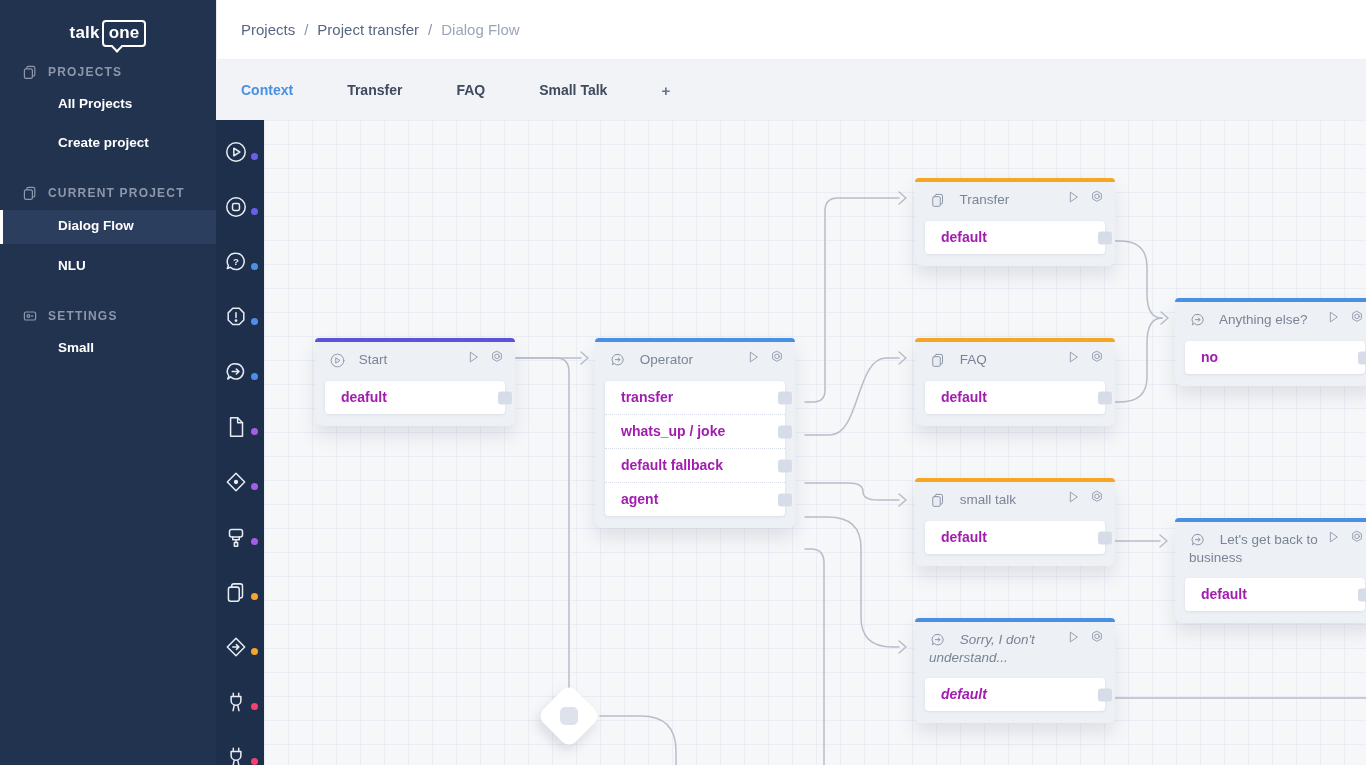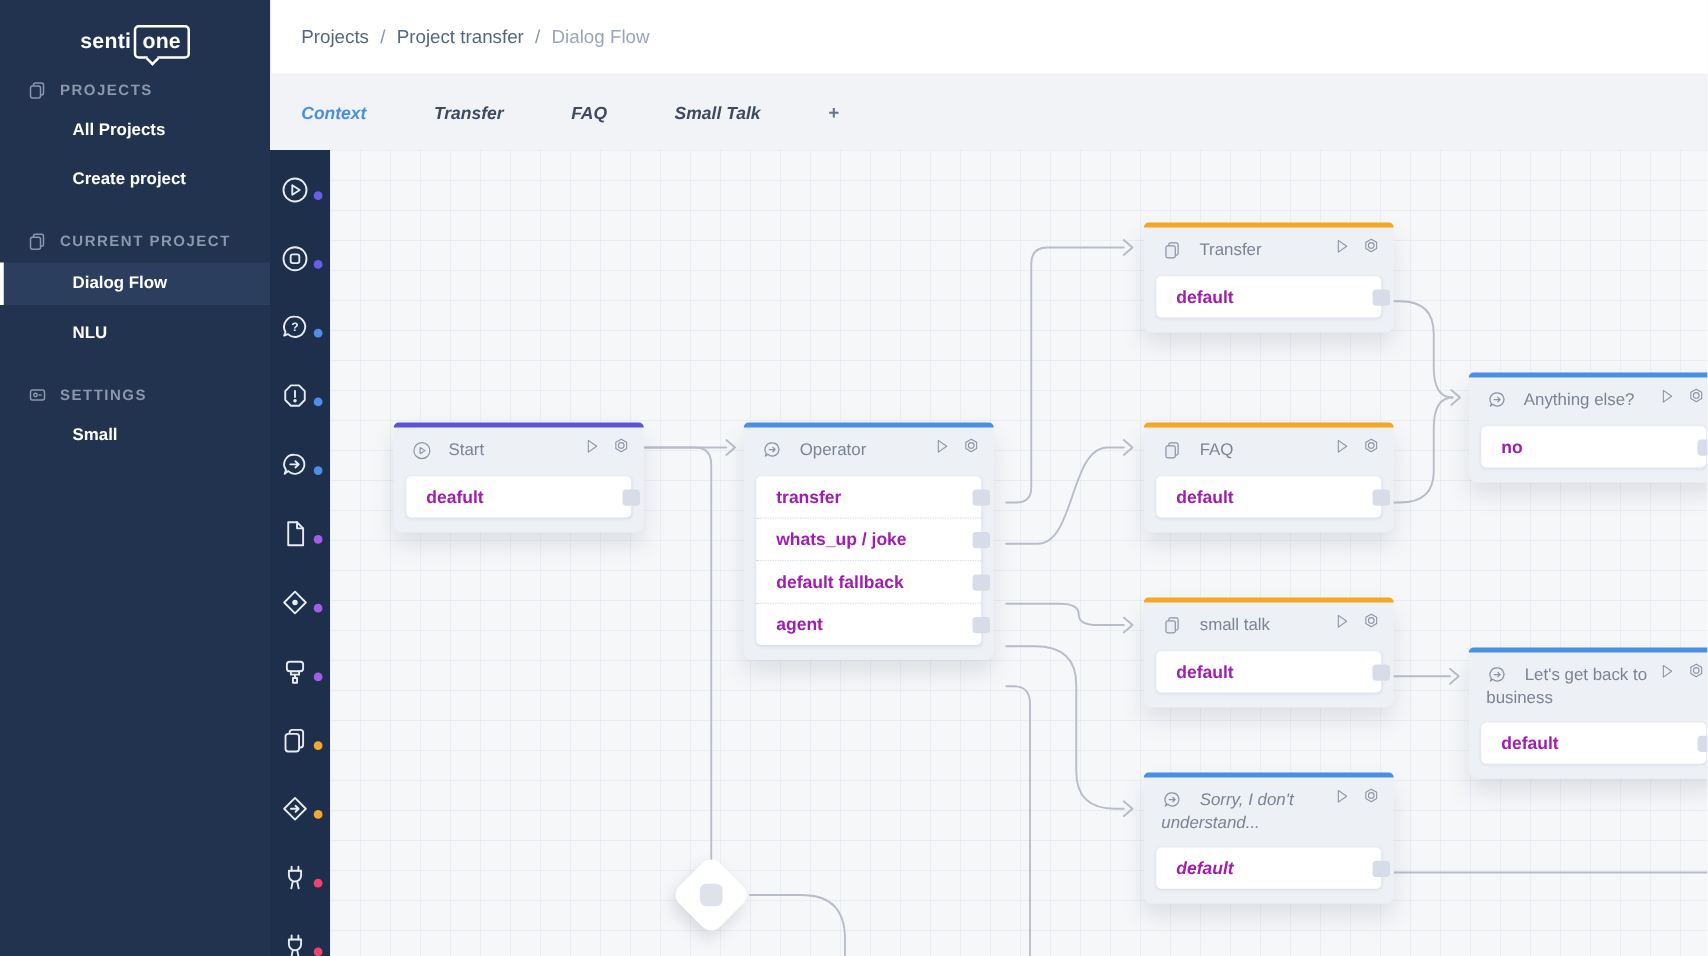--- a/index.html
+++ b/index.html
@@ -17,21 +17,21 @@
   .active-row { position:absolute; left:0; top:210px; width:216px; height:34px; background:#2c3e5d; border-left:3px solid #fff; }
   .active-row .side-item-label { position:absolute; left:55px; top:8px; color:#fff; font-size:13.5px; font-weight:600; }
 
   
   .topbar { position:absolute; left:216px; top:0; width:1150px; height:60px; background:#fff; border-left:1px solid #e7eaef; border-bottom:1px solid #eef0f4; z-index:4; display:flex; align-items:center; padding-left:24px; }
   .crumb { font-size:15px; color:#56677f; cursor:pointer; }
   .crumb-sep { font-size:15px; color:#8a96a8; margin:0 9px; }
   .crumb-current { font-size:15px; color:#9aa6b8; }
 
   
-  .tabsbar { position:absolute; left:216px; top:60px; width:1150px; height:60px; background:#f2f3f6; display:flex; align-items:center; gap:54px; padding-left:25px; z-index:4;font-style:italic; }
+  .tabsbar { position:absolute; left:216px; top:60px; width:1150px; height:60px; background:#f2f3f6; display:flex; align-items:center; gap:54px; padding-left:25px; z-index:4; }
   .tab { font-size:14px; font-weight:700; color:#3e4a5e; cursor:pointer; }
   .tab.active { color:#4a90e2; }
   .tab-add { font-size:15px; font-weight:600; color:#66758c; cursor:pointer; }
 
   
   .rail { position:absolute; left:216px; top:120px; width:48px; height:645px; background:#1d2f4b; overflow:hidden; z-index:5; }
   .tool { position:absolute; left:0; width:48px; height:40px; cursor:pointer; }
   .tool svg { position:absolute; left:7px; top:3px; stroke:#e8ecf2; fill:none; stroke-width:1.4; stroke-linecap:round; stroke-linejoin:round; }
   .tool .dot { position:absolute; right:6px; top:17px; width:7px; height:7px; border-radius:50%; }
   .dot-indigo{background:#6a5de8;} .dot-blue{background:#4d8fe8;} .dot-violet{background:#a55de8;} .dot-orange{background:#f5a62e;} .dot-pink{background:#f4406e;}
@@ -61,21 +61,21 @@
   .diamond { position:absolute; left:8px; top:8px; width:46px; height:46px; background:#fff; border-radius:10px; transform:rotate(45deg); box-shadow:2px 6px 12px rgba(80,90,110,.18); cursor:grab; }
   .diamond-core { position:absolute; left:22px; top:22px; width:18px; height:18px; background:#dde2eb; border-radius:5px; }
 </style>
 </head>
 <body>
 
 <div class="stage">
 
   <div class="sidebar">
     <div class="logo">
-      <span>senti</span><span class="logo-one"><span>one</span><span class="logo-tail"></span></span>
+      <span>talk</span><span class="logo-one"><span>one</span><span class="logo-tail"></span></span>
     </div>
 
     <div class="side-sec" style="top:64px">
       <svg width="16" height="16" viewBox="0 0 20 20">
           <rect x="6" y="3" width="10" height="12" rx="2"></rect>
           <rect x="3" y="6" width="10" height="12" rx="2" fill="#22334f"></rect>
         </svg>
       <span>PROJECTS</span>
     </div>
     <div class="side-item" style="top:96px">All Projects</div>

